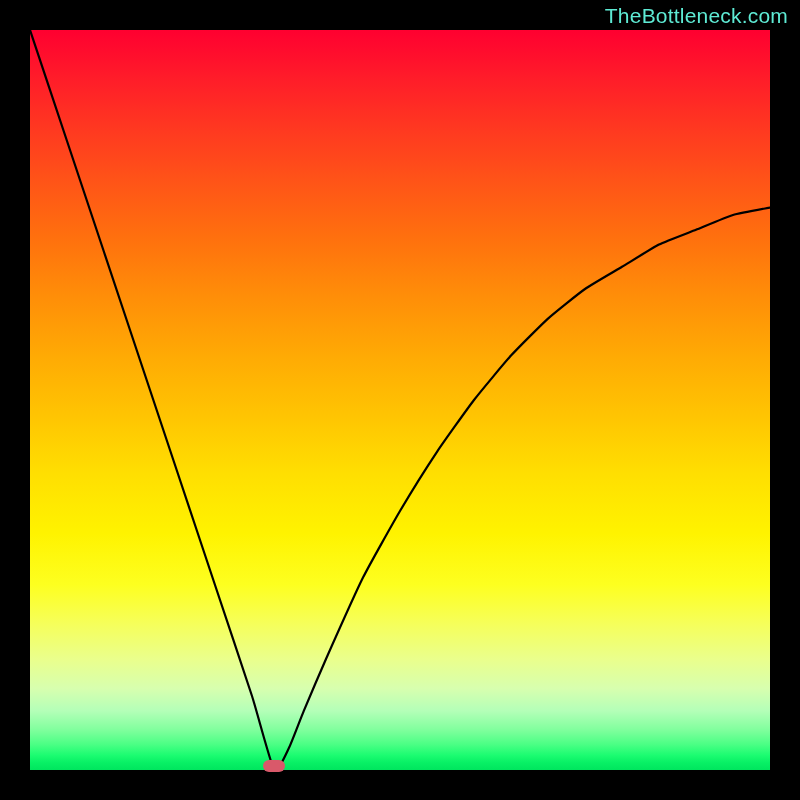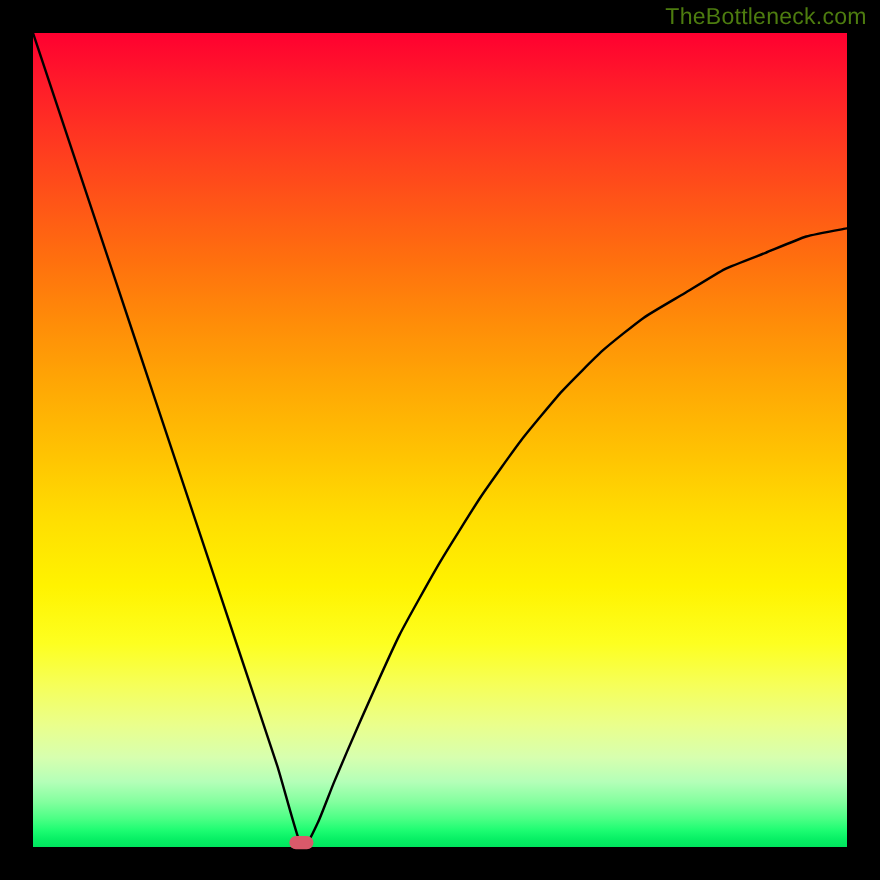--- a/index.html
+++ b/index.html
@@ -56,21 +56,21 @@
   }
   .marker {
     position: absolute;
     background: #d9596a;
     border-radius: 10px;
   }
   .watermark {
     position: absolute;
     top: 4px;
     right: 12px;
-    color: #4d7c0f;
+    color: #5eead4;
     font-size: 21px;
     letter-spacing: 0.2px;
     text-align: right;
   }
 </style>
 </head>
 <body>
 
 <div class="frame">
 

